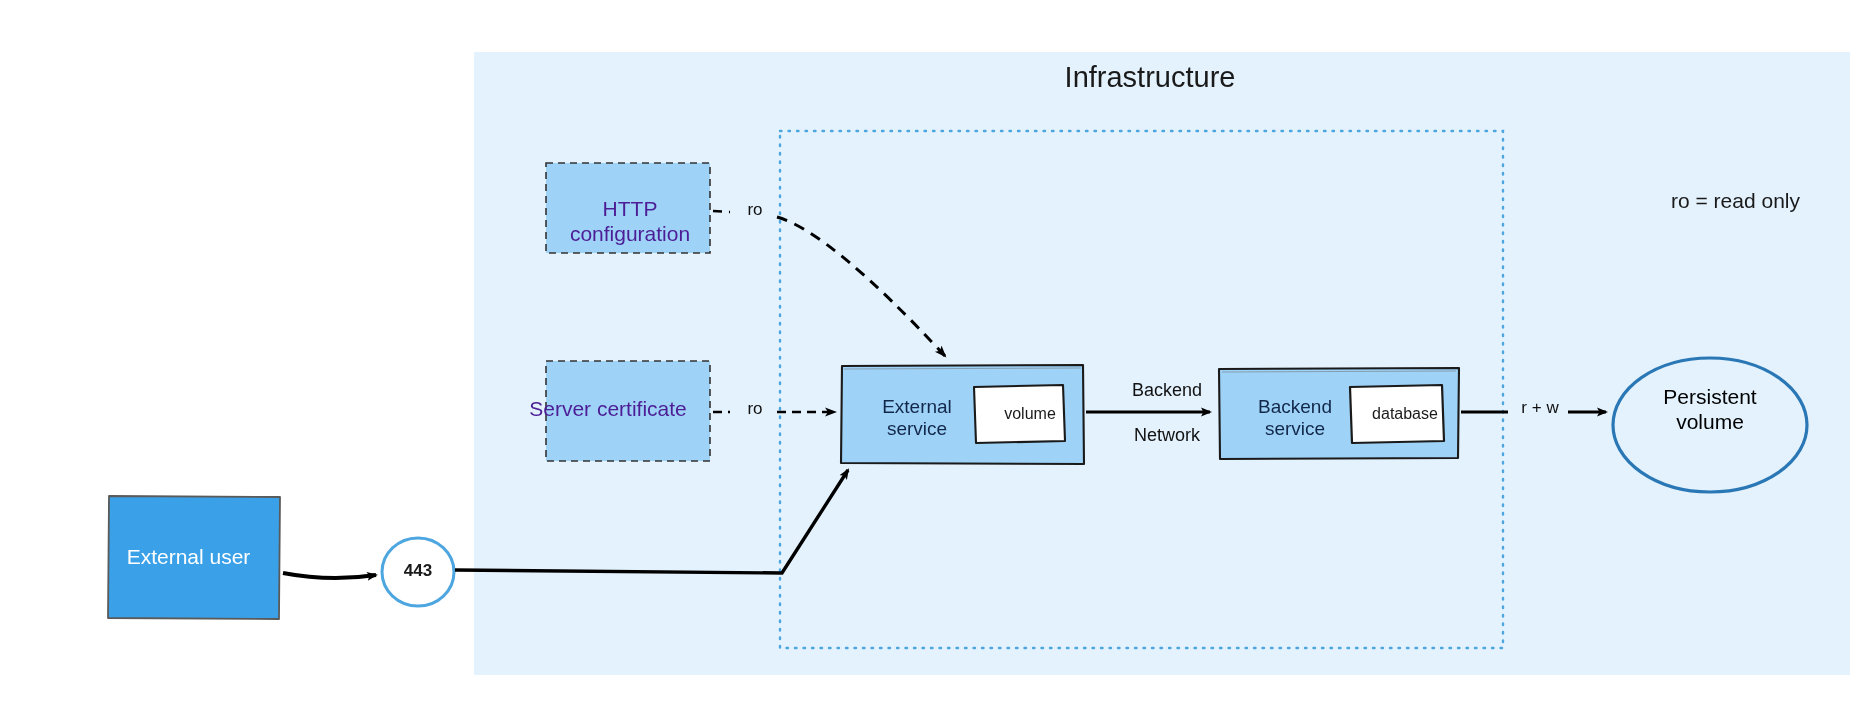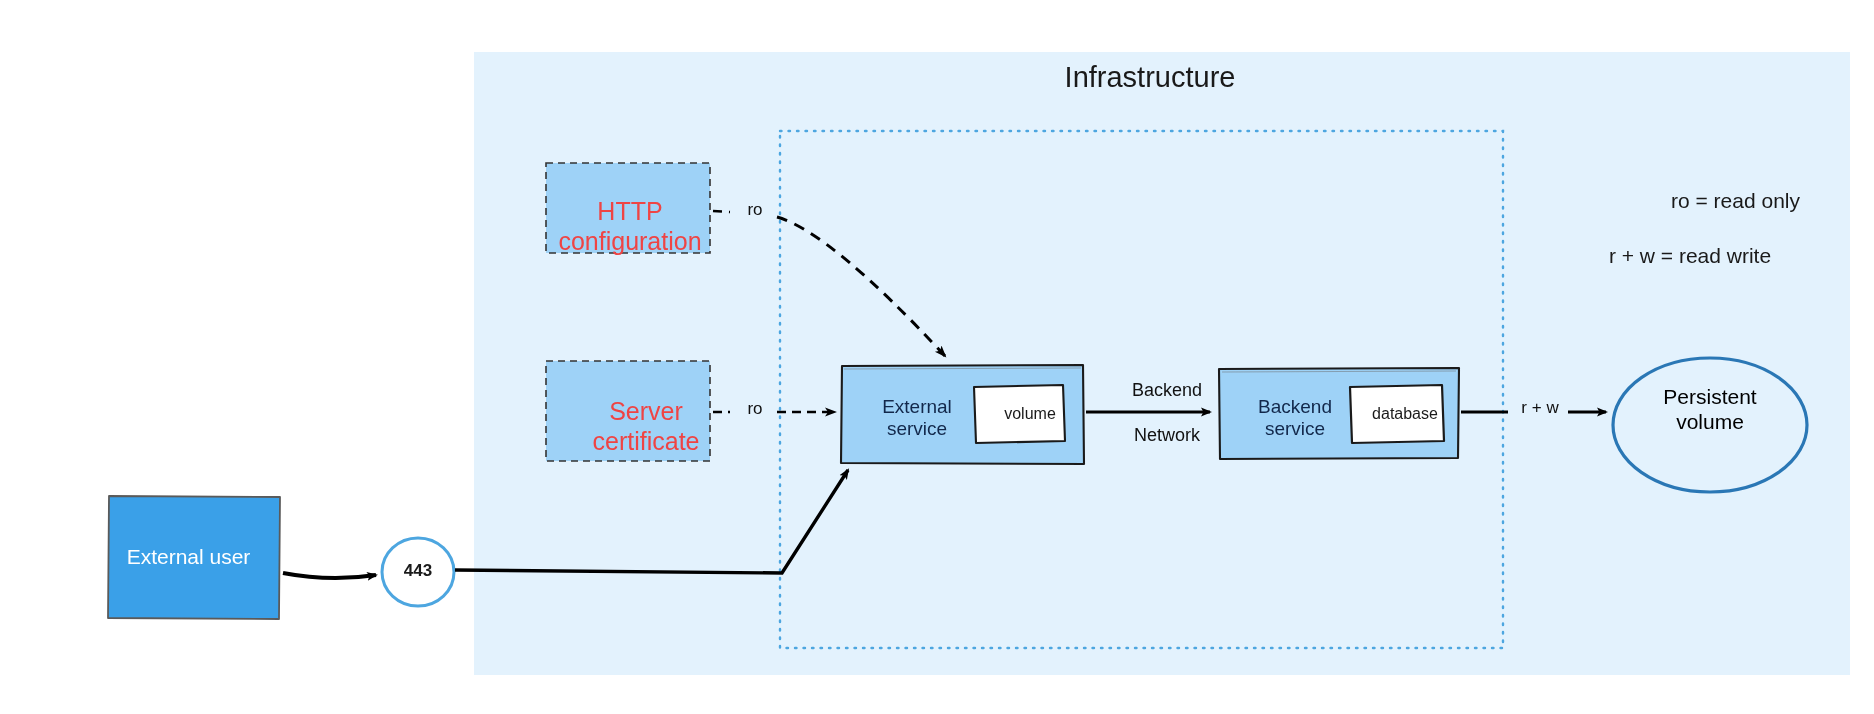--- a/index.html
+++ b/index.html
@@ -33,25 +33,25 @@
   
   #infrastructure-title {
     left: 960px;
     top: 60px;
     width: 300px;
     font-size: 29px;
     color: #1a1a1a;
   }
   
   .cfg-label {
-    font-size: 25px;
-    color: #ef4444;
+    font-size: 21px;
+    color: #4c1d95;
   }
   #http-config-label { left: 505px; top: 197px; width: 170px; }
-  #server-cert-label { left: 521px; top: 397px; width: 170px; }
+  #server-cert-label { left: 483px; top: 397px; width: 170px; }
   
   .svc-label {
     font-size: 19px;
     color: #12284b;
   }
   #frontend-service-label { left: 812px; top: 396px; width: 130px; }
   #backend-service-label  { left: 1190px; top: 396px; width: 130px; }
   
   .comp-label {
     font-size: 16px;
@@ -178,21 +178,20 @@
   <div class="lbl edge-label" id="network-edge-label">Network</div>
 
   <div class="lbl edge-label" id="ro-label-top">ro</div>
 
   <div class="lbl edge-label" id="ro-label-mid">ro</div>
 
   <div class="lbl edge-label" id="rw-label">r + w</div>
 
   <div class="lbl legend-line" id="legend-ro">ro = read only</div>
 
-  <div class="lbl legend-line" id="legend-rw">r + w = read write</div>
 
   <div class="lbl" id="external-user-label">External user</div>
 
   <div class="lbl" id="port-label">443</div>
 
   <div class="lbl" id="persistent-volume-label">Persistent
 volume</div>
 
 </div>
 

